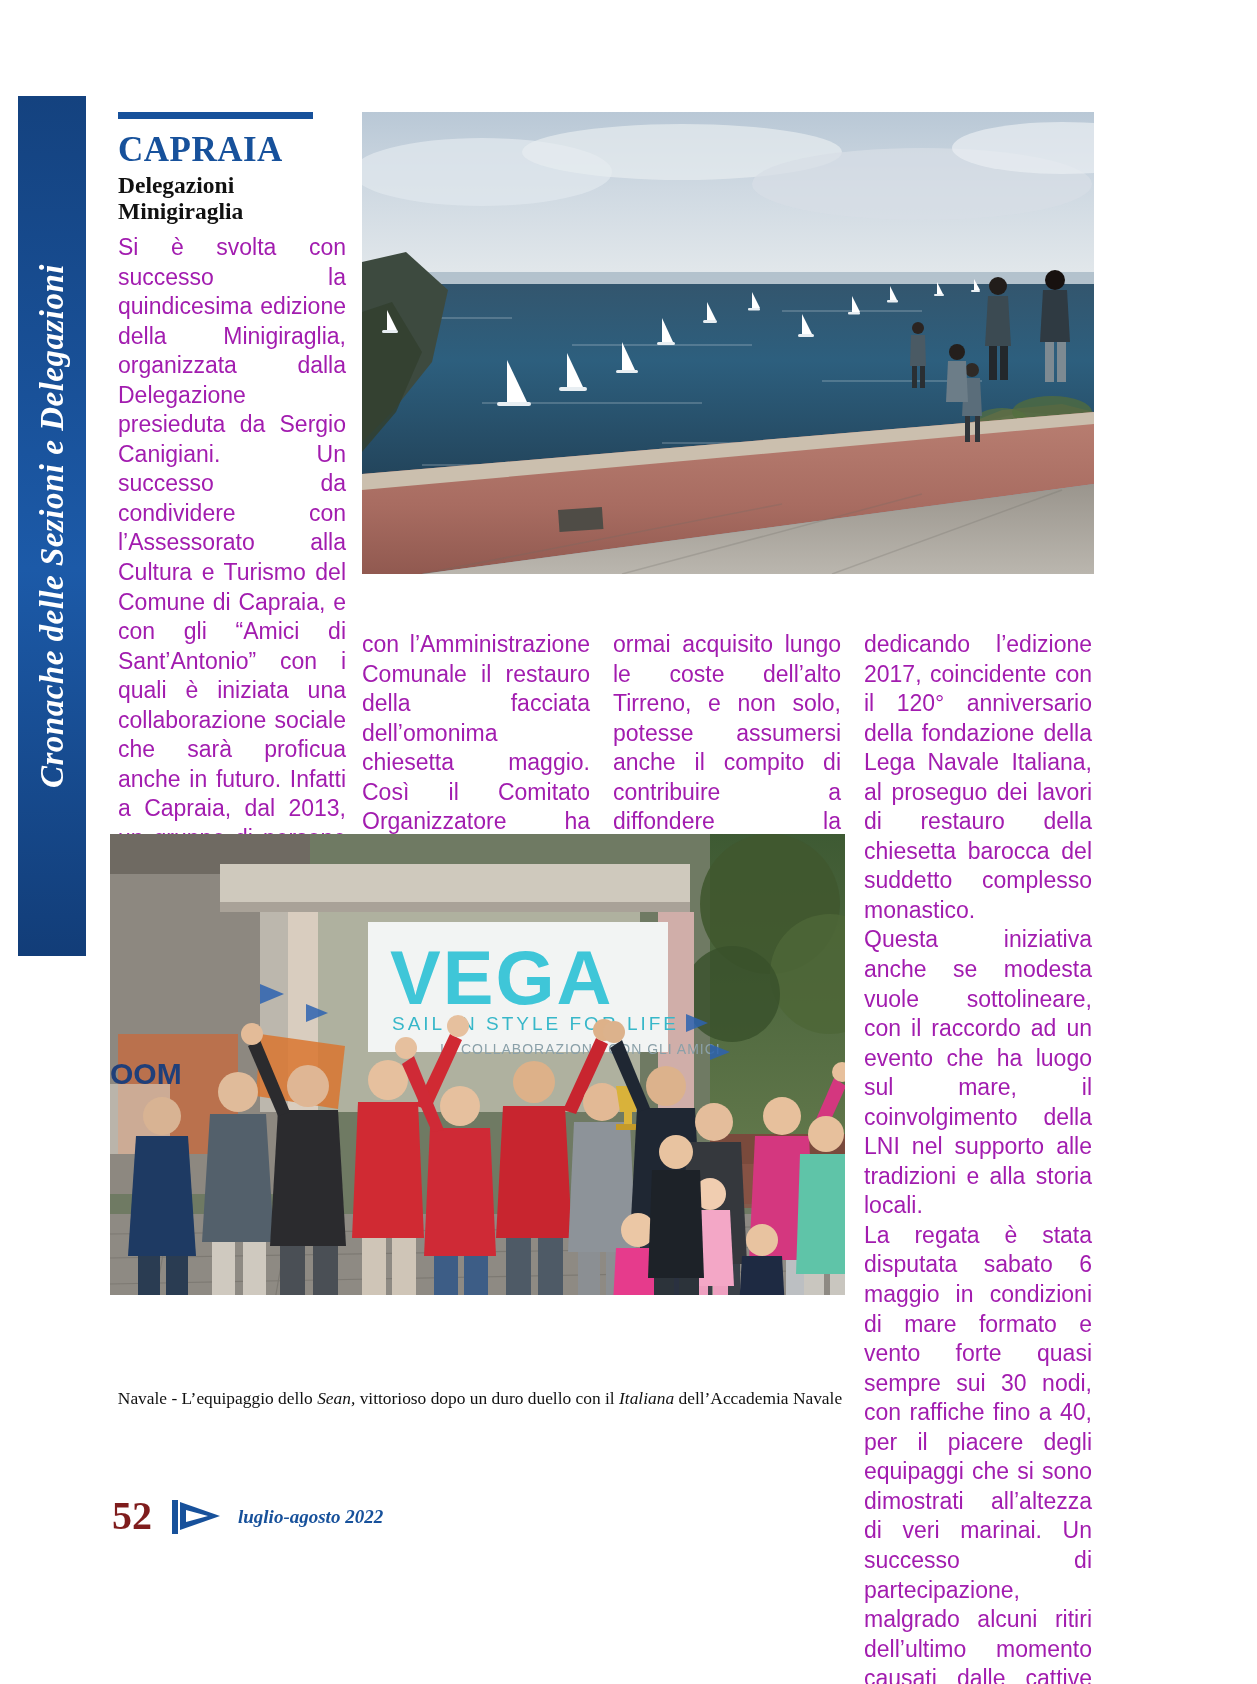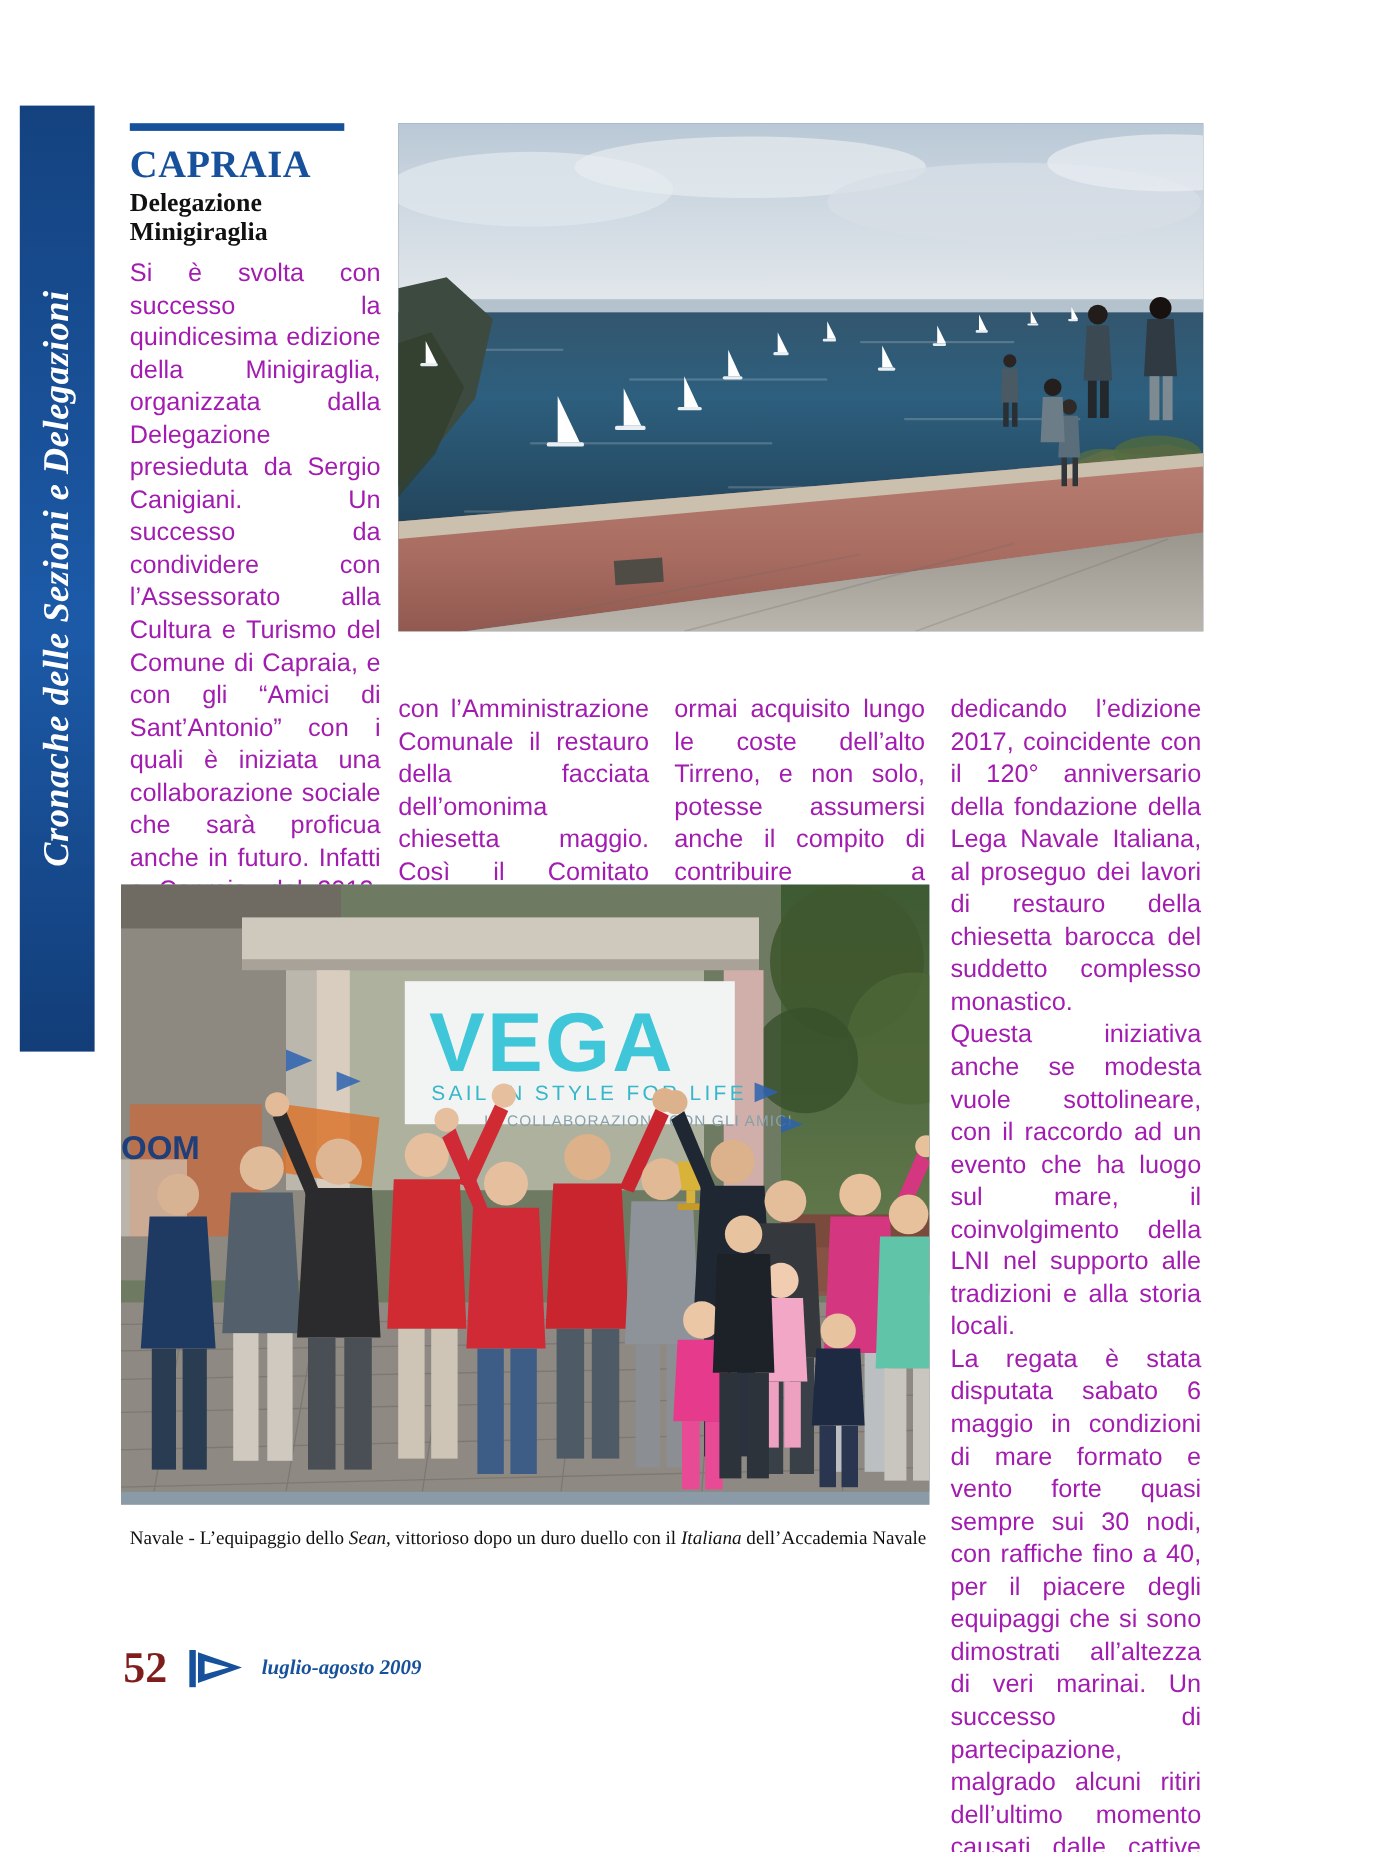--- a/index.html
+++ b/index.html
@@ -111,23 +111,23 @@
     background: #8a9aa7;
   }
   .photo-1 {
     left: 362px;
     top: 112px;
     width: 732px;
     height: 462px;
   }
   .photo-2 {
     left: 110px;
-    top: 804px;
+    top: 834px;
     width: 735px;
-    height: 564px;
+    height: 461px;
     text-decoration: underline;
   }
   .caption {
     position: absolute;
     font-family: "Liberation Serif", serif;
     font-size: 17.4px;
     color: #111111;
   }
   .cap-1 { left: 366px; top: 580px; width: 720px; }
   .cap-2 { left: 110px; top: 1388px; width: 740px; text-align: center; }
@@ -170,21 +170,21 @@
 <div class="page">
 
   <div class="side-tab">
     <div class="side-tab-label">Cronache delle Sezioni e Delegazioni</div>
   </div>
 
   <div class="rule-top"></div>
 
   <div class="headline">CAPRAIA</div>
   <div class="subhead">
-    <div>Delegazione</div>
+    <div>Delegazioni</div>
     <div>Minigiraglia</div>
   </div>
 
   <div class="col c1 body-text">Si è svolta con successo la quindicesima edizione della Minigiraglia, organizzata dalla Delegazione presieduta da Sergio Canigiani. Un successo da condividere con l’Assessorato alla Cultura e Turismo del Comune di Capraia, e con gli “Amici di Sant’Antonio” con i quali è iniziata una collaborazione sociale che sarà proficua anche in futuro. Infatti a Capraia, dal 2013, un gruppo di persone affascinate dalla bellezza di un piccolo complesso monastico presente sull’isola ha fondato una associazione “Amici di Sant’Antonio” che si è data il compito di promuovere</div>
 
   <div class="photo photo-1">
     <svg width="732" height="462" viewBox="0 0 732 462" preserveAspectRatio="none">
       <defs>
         <linearGradient id="sky" x1="0" y1="0" x2="0" y2="1">
           <stop offset="0%" stop-color="#b9c8d6"></stop>
@@ -546,15 +546,15 @@
   </div>
 
   <div class="folio">52</div>
   <div class="flag">
     <svg width="50" height="34" viewBox="0 0 50 34">
       <rect x="0" y="0" width="6" height="34" fill="#17519b"></rect>
       <path d="M8 2 L48 16 L8 30 Z" fill="#17519b"></path>
       <path d="M14 10 L36 16 L14 22 Z" fill="#ffffff"></path>
     </svg>
   </div>
-  <div class="issue">luglio-agosto 2009</div>
+  <div class="issue">luglio-agosto 2022</div>
 
 </div>
 
 </body></html>

